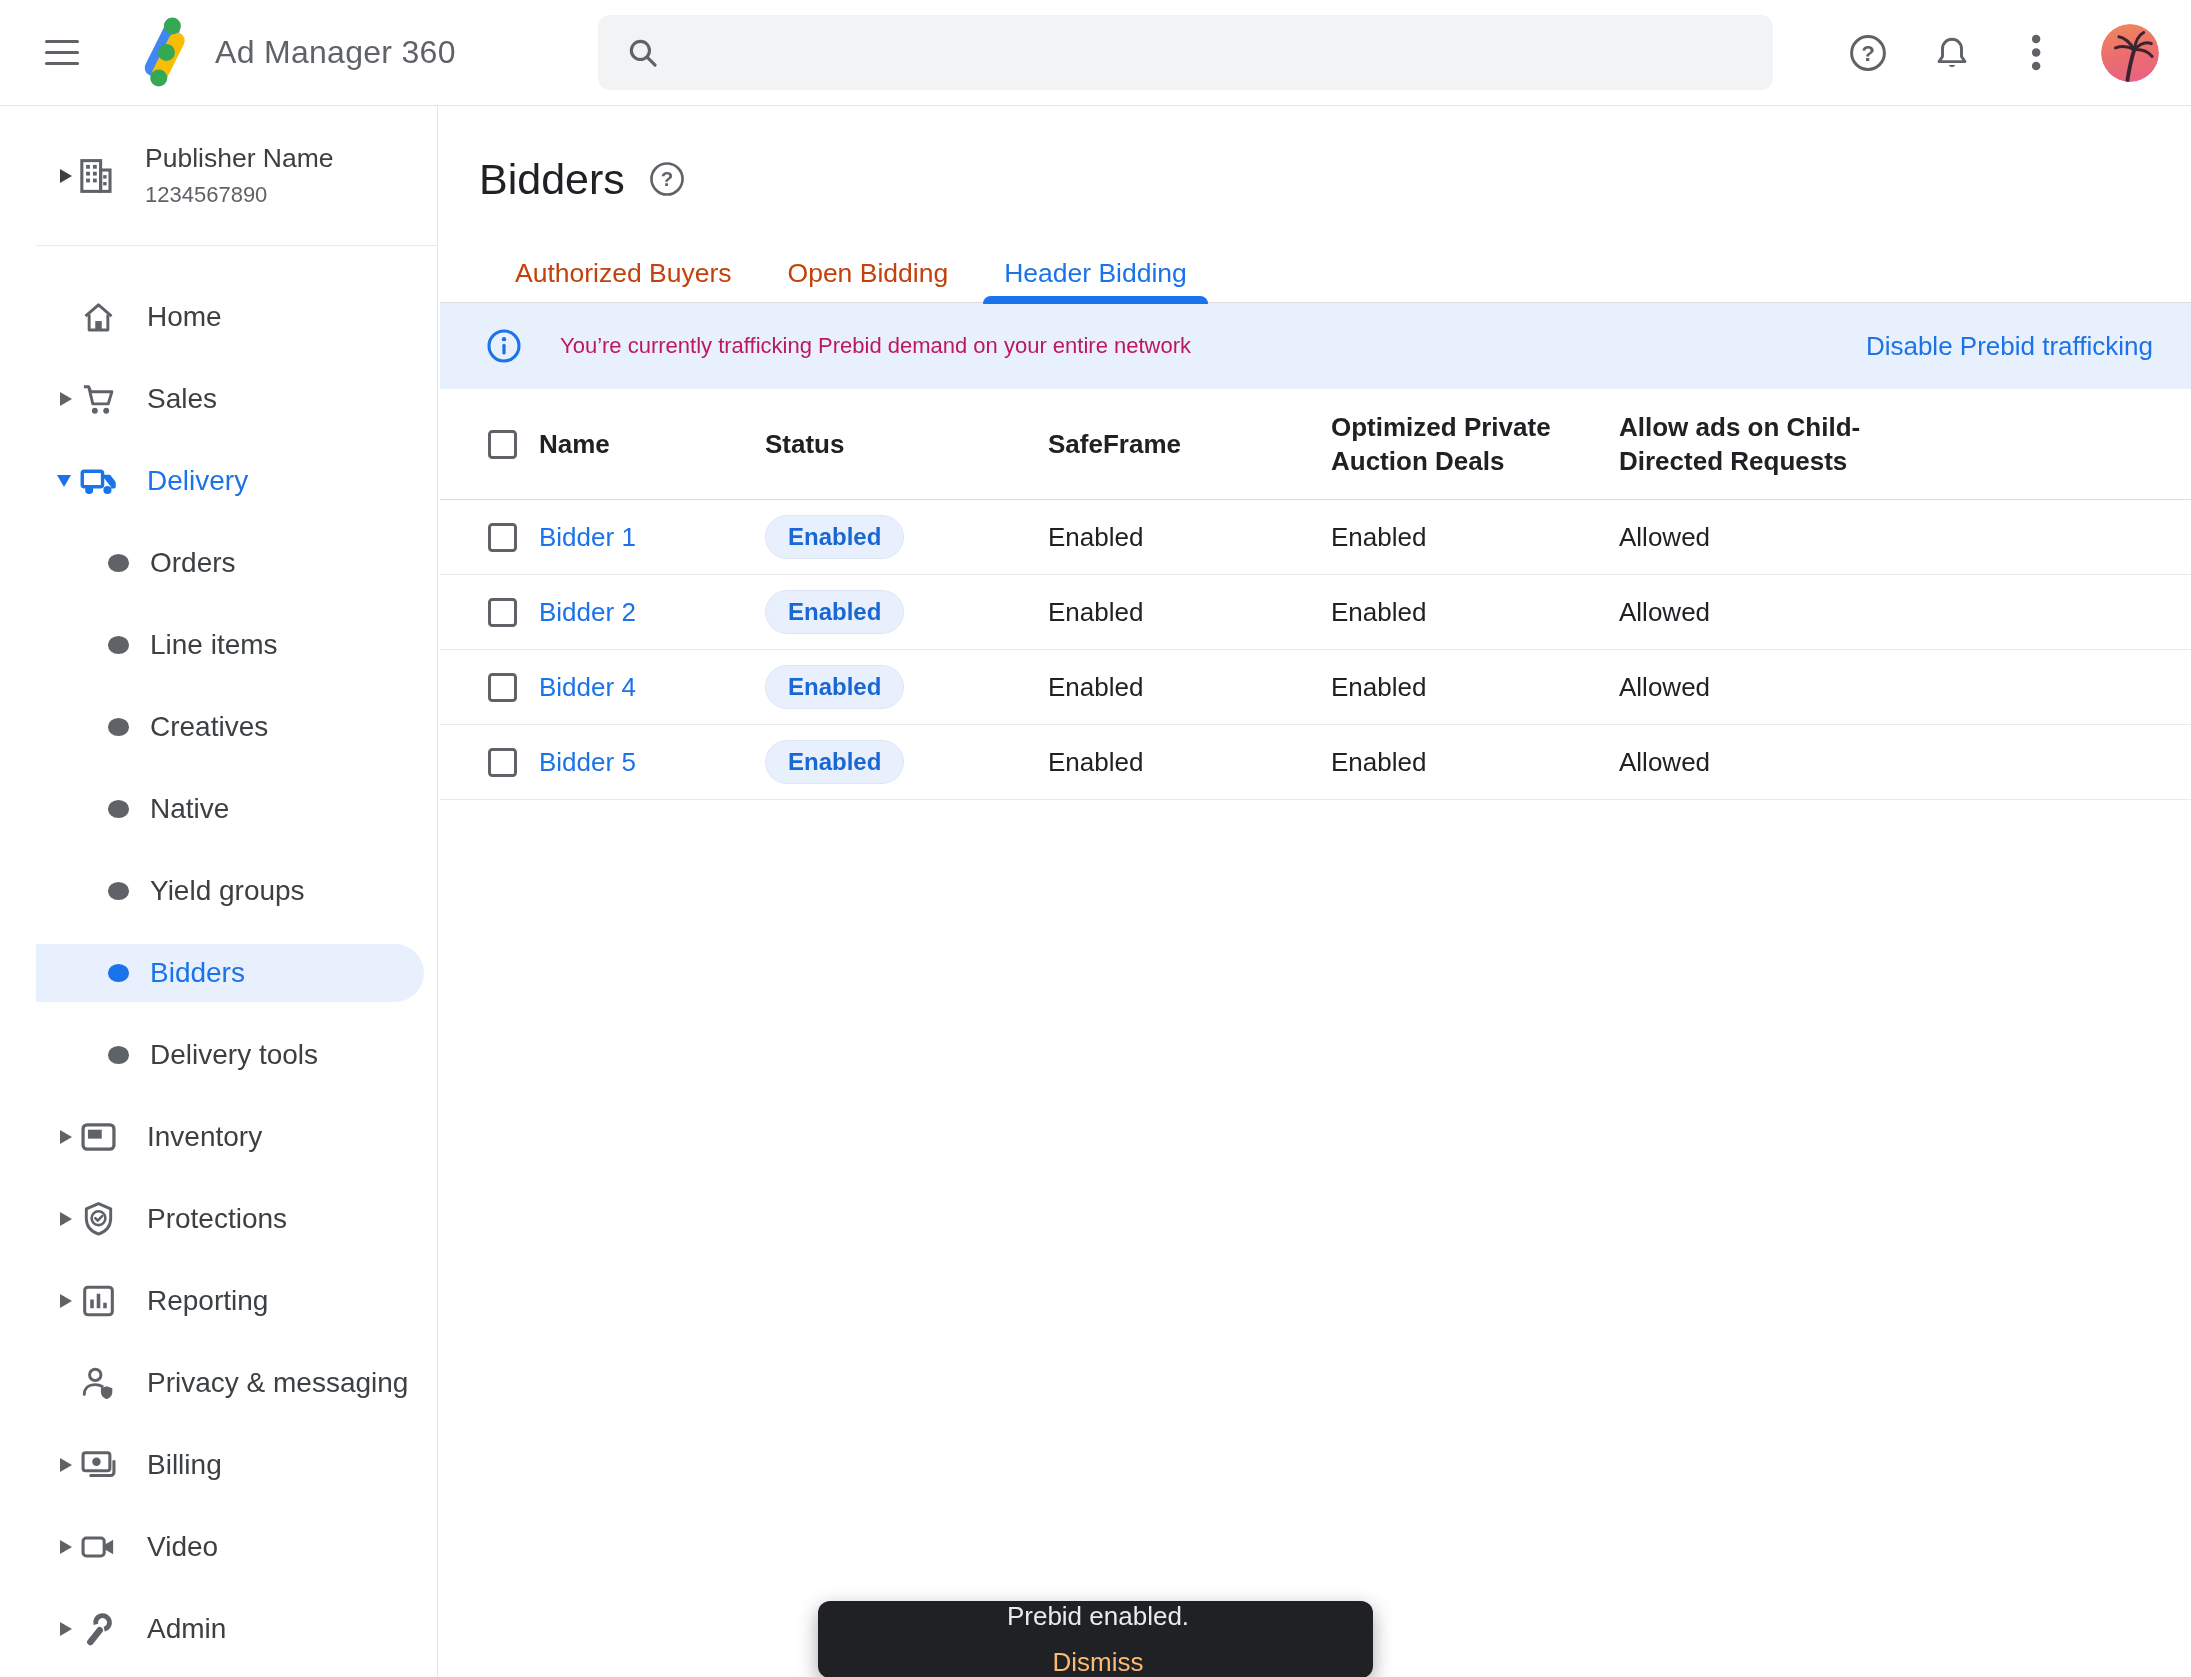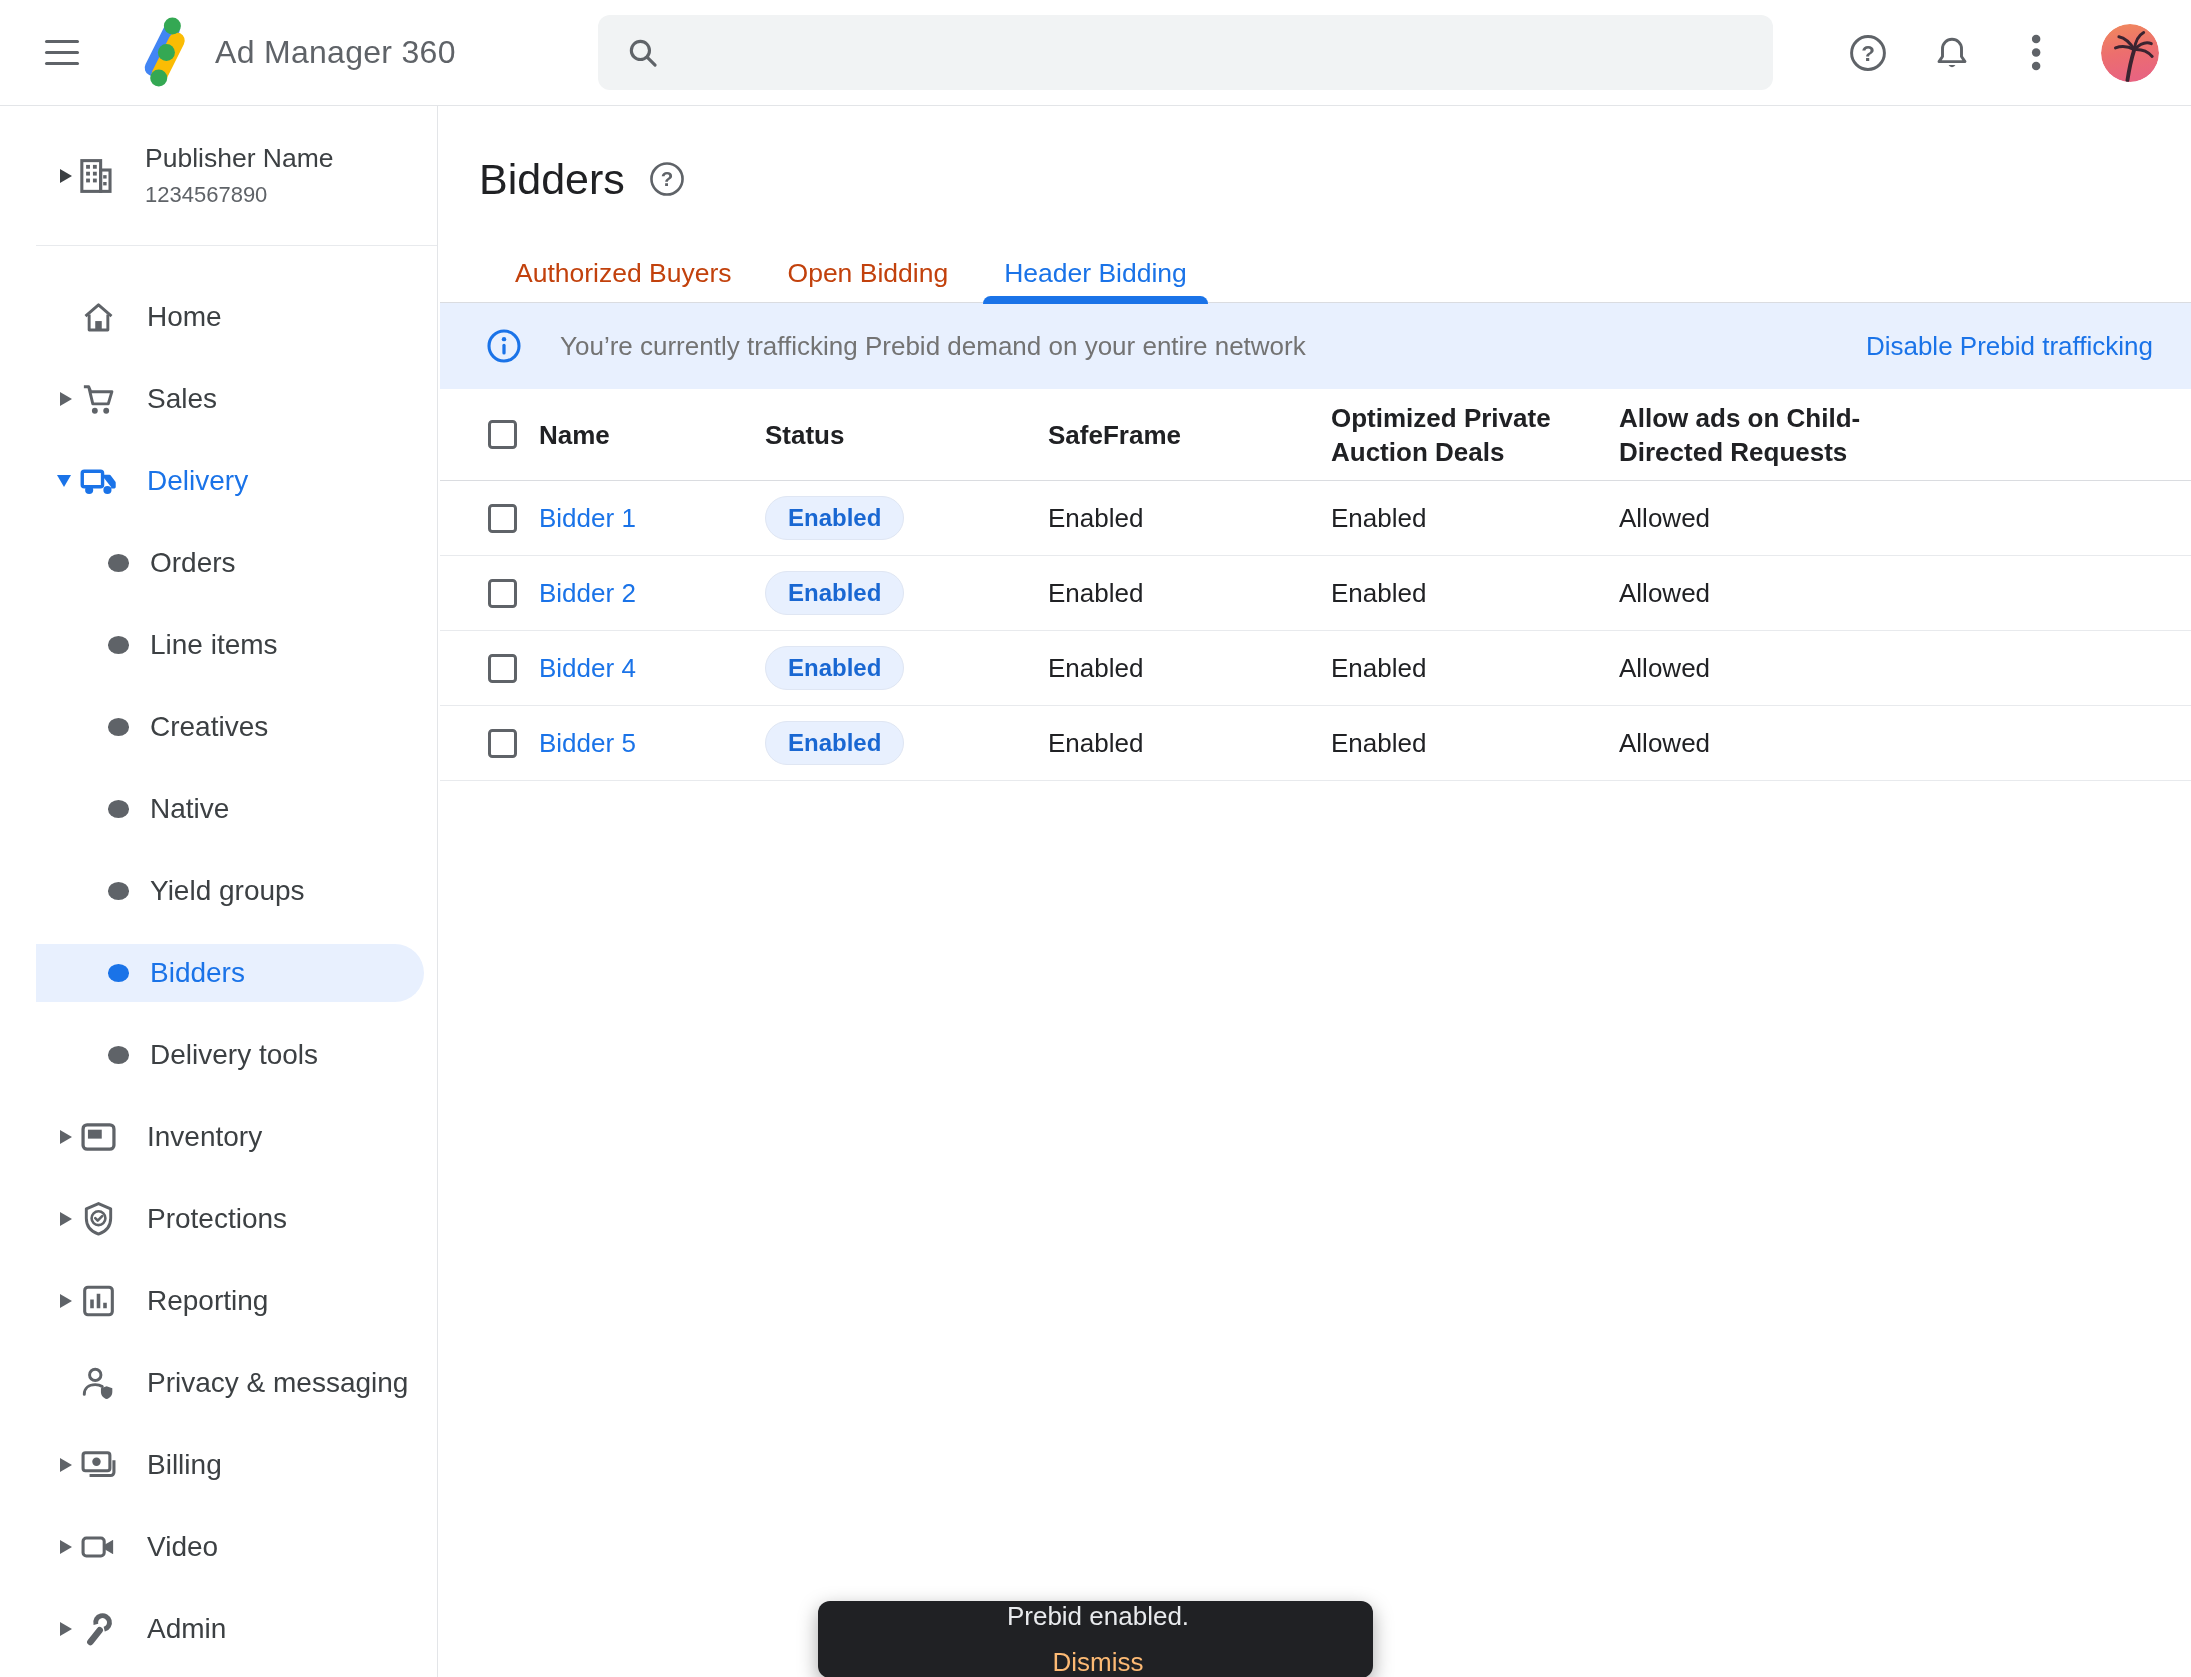--- a/index.html
+++ b/index.html
@@ -88,25 +88,25 @@
   .tabs { margin-top: 53px; padding-left: 47px; display: flex; border-bottom: 1.7px solid #DADCE0; }
   .tab { padding: 0 28px 12px; font-size: 26.5px; font-weight: 500; color: #c2410c;
          line-height: 33px; position: relative; cursor: pointer; white-space: nowrap; }
   .tab.active { color: #1A73E8; }
   .tab.active::after {
     content: ""; position: absolute; left: 6.8px; right: 6.8px; bottom: -1.7px; height: 7.7px;
     background: #1A73E8; border-radius: 7.7px 7.7px 0 0;
   }
 
   .banner { height: 86px; background: #E8F0FE; display: flex; align-items: center; padding: 0 39px 0 46px; }
-  .banner-msg { margin-left: 38px; font-size: 26px; color: #737373; flex: 1; }
+  .banner-msg { margin-left: 38px; font-size: 22px; color: #be185d; flex: 1; }
   .banner-action { font-size: 26px; font-weight: 500; color: #1A73E8; cursor: pointer; white-space: nowrap; }
 
   .grid-row { display: grid; grid-template-columns: 99px 226px 283px 283px 288px 1fr; align-items: center; }
-  .thead { height: 92px; border-bottom: 1.7px solid #DADCE0; font-size: 26px; font-weight: 700; color: #202124; }
+  .thead { height: 111px; border-bottom: 1.7px solid #DADCE0; font-size: 26px; font-weight: 700; color: #202124; }
   .th-line { line-height: 34px; }
   .trow { height: 75px; border-bottom: 1.7px solid #E8EAED; font-size: 26px; color: #202124; }
   .cb-cell { padding-left: 48px; }
   .checkbox { width: 29px; height: 29px; border: 3.4px solid #5F6368; border-radius: 4.3px; background: #fff; cursor: pointer; }
   .row-link { color: #1A73E8; cursor: pointer; }
   .pill {
     display: inline-block; padding: 6.8px 22px; background: #E8F0FE;
     border: 1.7px solid #DFE6F3; border-radius: 27px;
     color: #1967D2; font-size: 24px; font-weight: 700;
   }

